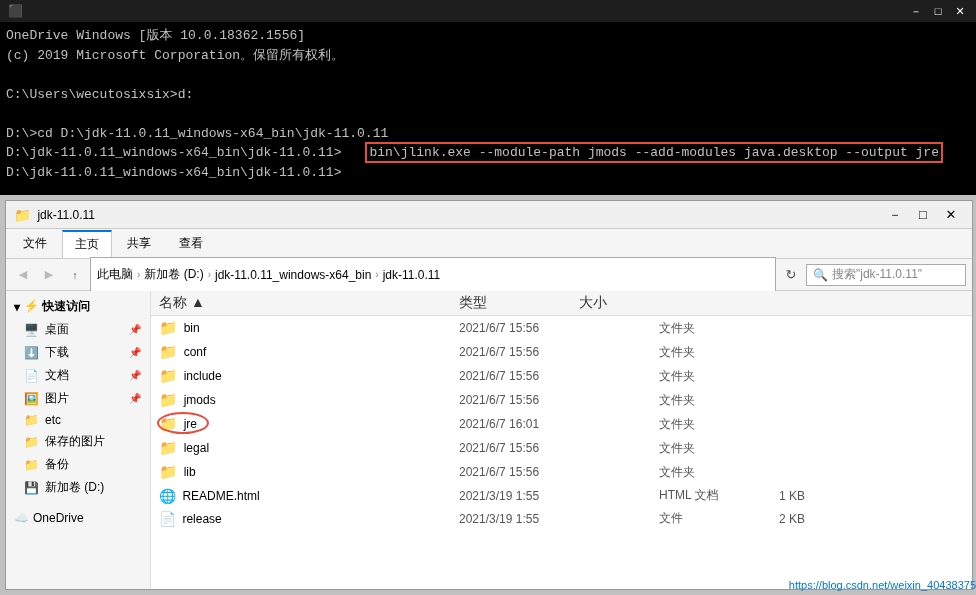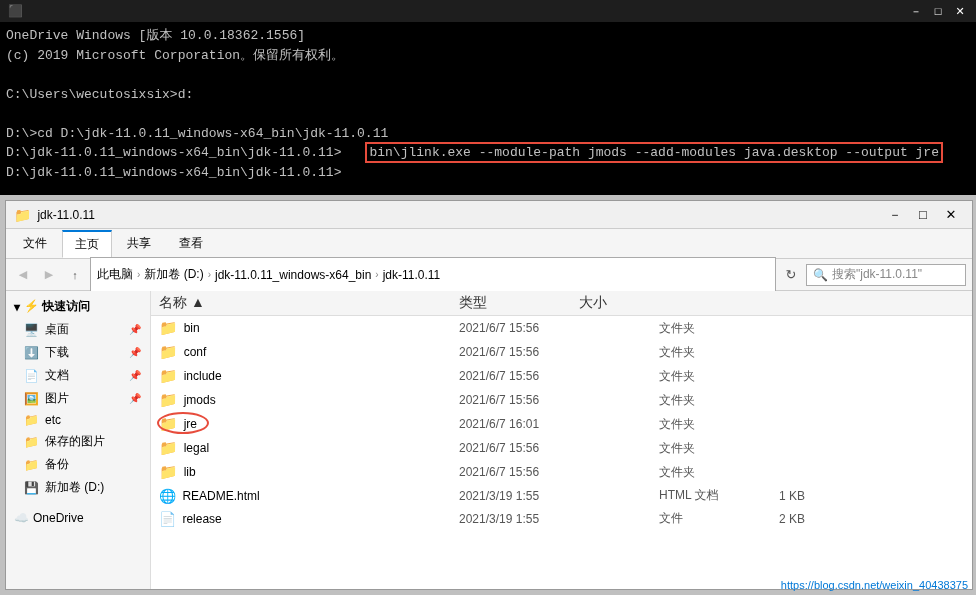--- a/index.html
+++ b/index.html
@@ -249,21 +249,21 @@
       width: 52px; height: 22px;
       border: 2px solid #e74c3c;
       border-radius: 50%;
       pointer-events: none;
     }
 
     
     .watermark {
       position: absolute;
       bottom: 4px;
-      right: 8px;
+      right: 0;
       font-size: 11px;
       color: #0078d7;
     }
   </style>
 </head>
 <body>
 
 <div class="cmd-window">
   <div class="cmd-titlebar">
     <div class="cmd-titlebar-left">

